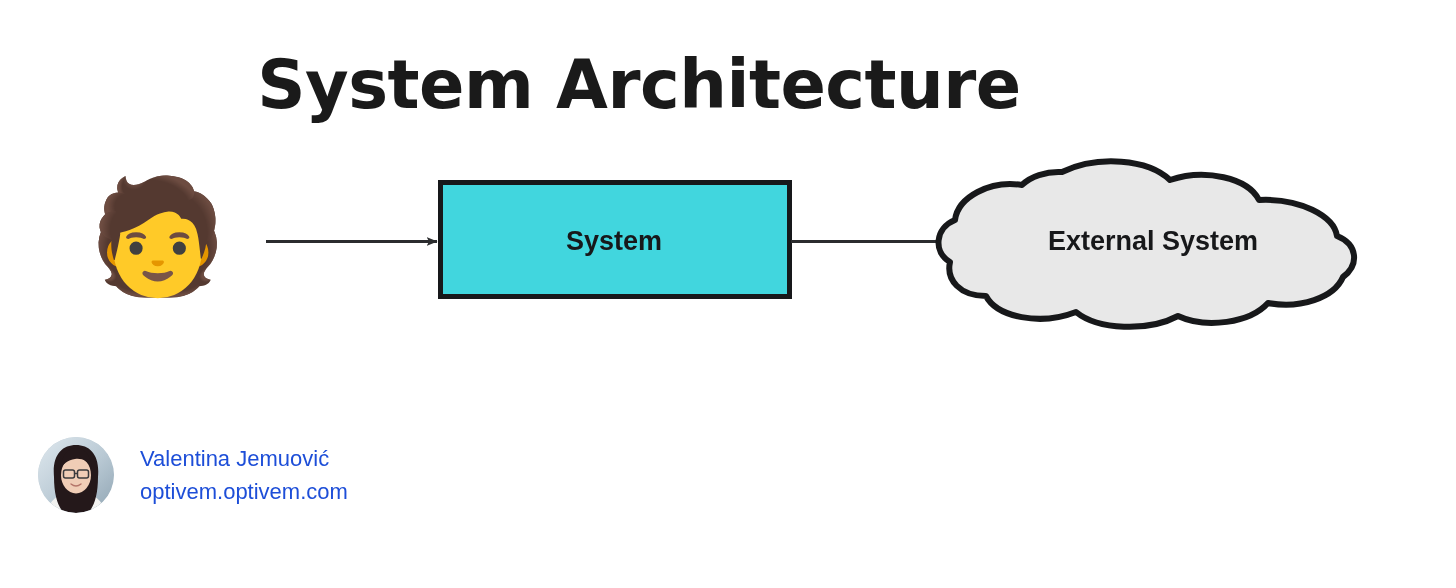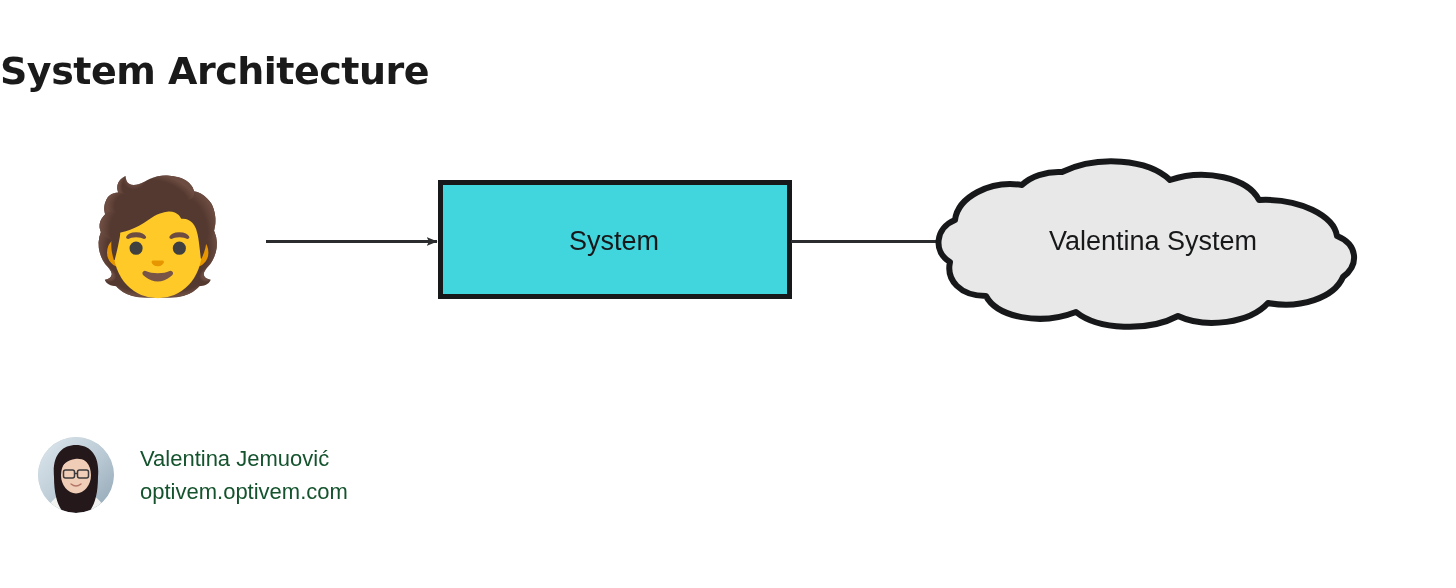--- a/index.html
+++ b/index.html
@@ -16,22 +16,23 @@
     font-family: "Liberation Sans", "DejaVu Sans", sans-serif;
     -webkit-font-smoothing: antialiased;
   }
 
   
   #page-title {
     position: absolute;
     top: 52px;
     left: 0;
     width: 1278px;
+    text-align: center;
     font-family: "DejaVu Sans", "Liberation Sans", sans-serif;
-    font-size: 38px;
+    font-size: 67px;
     font-weight: 700;
     letter-spacing: -0.5px;
     color: #1a1a1a;
     line-height: 1;
     white-space: nowrap;
   }
 
   
   #diagram {
     position: absolute;
@@ -63,21 +64,21 @@
     font-size: 112px;
     line-height: 1;
     user-select: none;
   }
 
   
   .node-label {
     position: absolute;
     font-family: "Liberation Sans", "DejaVu Sans", sans-serif;
     font-size: 27px;
-    font-weight: 400;
+    font-weight: 700;
     color: #17181a;
     white-space: nowrap;
     text-align: center;
     line-height: 1;
   }
   #system-label {
     left: 438px;
     top: 88px;
     width: 352px;
   }
@@ -108,21 +109,21 @@
   #byline-avatar svg { display: block; width: 76px; height: 76px; }
   #byline-text {
     display: flex;
     flex-direction: column;
     gap: 9px;
   }
   .byline-line {
     font-family: "Liberation Sans", "DejaVu Sans", sans-serif;
     font-size: 22px;
     font-weight: 400;
-    color: #14532d;
+    color: #1d4ed8;
     line-height: 1.05;
     white-space: nowrap;
   }
 </style>
 </head>
 <body>
 
 <div id="page-title">System Architecture</div>
 
 <div id="diagram">
@@ -152,21 +153,21 @@
              C 960 156, 946 140, 950 122
              C 933 112, 935 88, 955 80
              C 958 57, 990 40, 1022 45
              C 1030 37, 1046 31, 1062 32 Z" fill="#e8e8e8" stroke="#17181a" stroke-width="6" stroke-linejoin="round"></path>
   </svg>
 
   <div id="actor-emoji">🧑</div>
 
   <div class="node-label" id="system-label">System</div>
 
-  <div class="node-label" id="external-system-label">Valentina System</div>
+  <div class="node-label" id="external-system-label">External System</div>
 </div>
 
 <div id="byline">
 
   <div id="byline-avatar">
     <svg viewBox="0 0 76 76">
       <defs>
         <clipPath id="avclip">
             <circle cx="38" cy="38" r="38"></circle>
           </clipPath>

